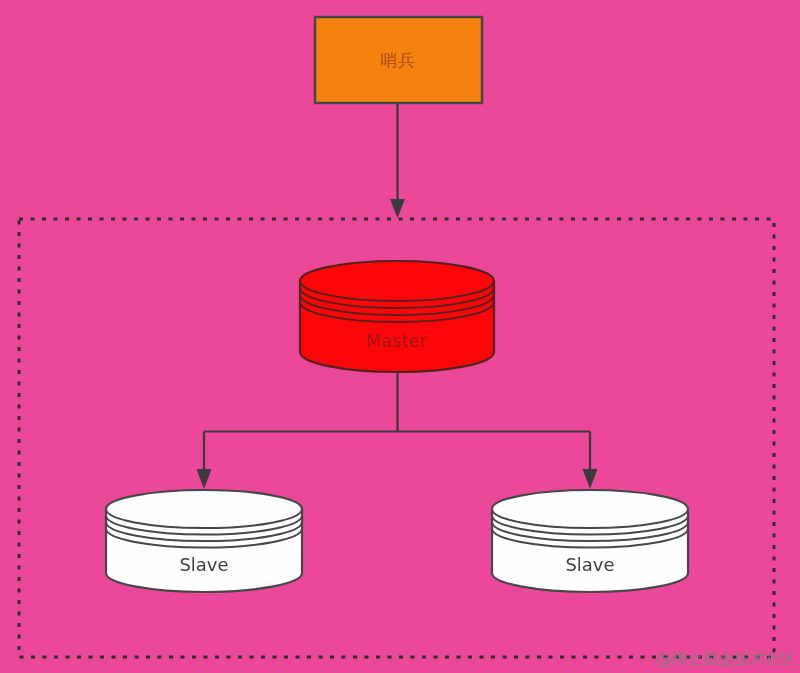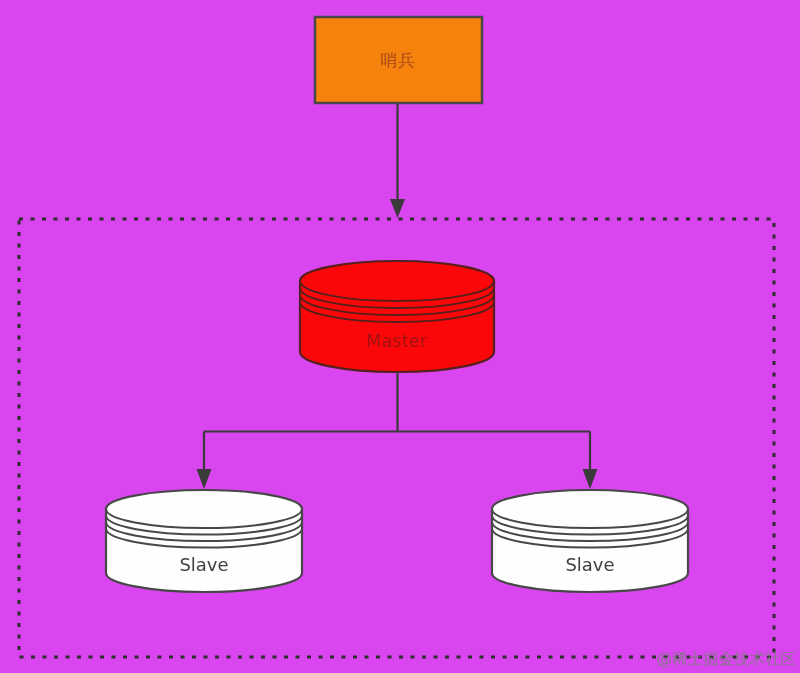--- a/index.html
+++ b/index.html
@@ -5,21 +5,21 @@
   html, body {
     margin: 0;
     padding: 0;
     background: #ffffff;
     font-family: "DejaVu Sans", "Liberation Sans", sans-serif;
   }
   .canvas {
     position: relative;
     width: 800px;
     height: 673px;
-    background: #d946ef;
+    background: #ec4899;
     overflow: hidden;
   }
   svg { display: block; }
   .node-shape { stroke-width: 2.5px; }
   .cyl-body  { stroke-width: 2.2px; }
   .cyl-line  { fill: none; stroke-width: 2px; }
   .flow-line { fill: none; stroke-width: 2.2px; }
   .dotted-border {
     fill: none;
     stroke-width: 3px;

